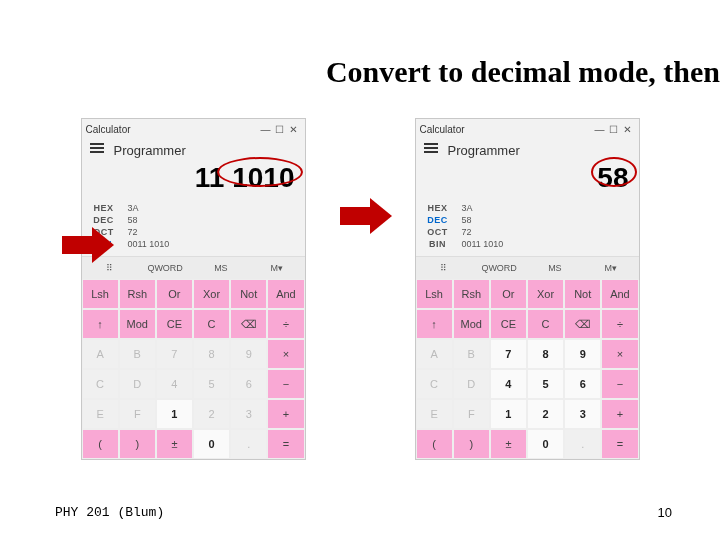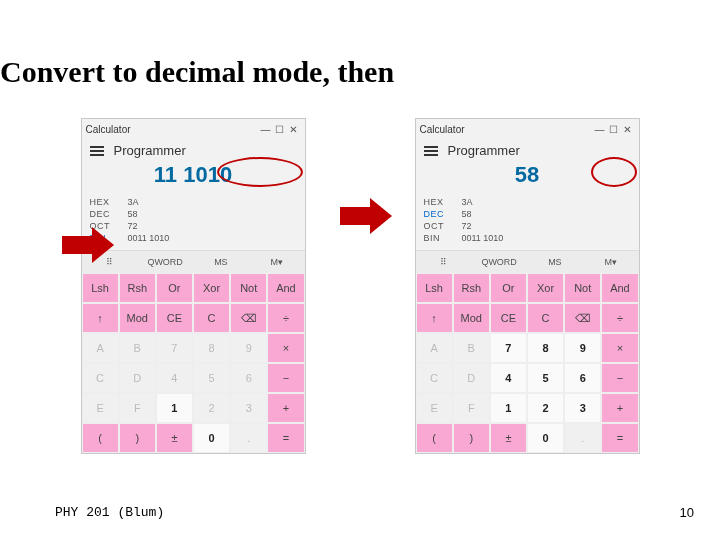--- a/index.html
+++ b/index.html
@@ -7,34 +7,34 @@
     width: 720px;
     height: 540px;
     background: #fff;
     font-family: "Segoe UI", Arial, sans-serif;
     position: relative;
     overflow: hidden;
   }
   .title {
     font-family: "Times New Roman", serif;
     font-size: 30px;
-    text-align: left;
+    text-align: right;
     padding-top: 55px;
     color: #000;
   }
   .footer-left {
     position: absolute;
     left: 55px;
     bottom: 20px;
     font-size: 13px;
     font-family: Liberation Mono, monospace;
   }
   .footer-right {
     position: absolute;
-    right: 26px;
+    right: 48px;
     bottom: 20px;
     font-size: 13px;
     font-family: Arial, sans-serif;
   }
   .stage {
     position: absolute;
     top: 118px;
     left: 0;
     right: 0;
     display: flex;
@@ -72,55 +72,55 @@
     align-items: center;
     padding: 0 4px;
     font-size: 10px;
     color: #333;
     background: #f2f2f2;
   }
   .calc .titlebar .spacer { flex: 1; }
   .calc .titlebar .winbtn { width: 14px; text-align: center; color: #555; font-size: 10px; }
   .calc .moderow {
     display: flex;
-    align-items: center;
+    align-items: flex-start;
     gap: 10px;
     padding: 4px 8px 0 8px;
   }
   .hamburger {
     width: 14px; height: 10px;
     display: flex; flex-direction: column; justify-content: space-between;
   }
   .hamburger span { display: block; height: 2px; background: #333; }
   .mode-name { font-size: 13px; color: #333; }
   .display {
-    text-align: center;
-    font-size: 22px;
+    text-align: right;
+    font-size: 28px;
     font-weight: 600;
-    color: #0369a1;
+    color: #000000;
     padding: 4px 10px 6px 10px;
     position: relative;
   }
   .display .circle {
     position: absolute;
     border: 2px solid #c00000;
     border-radius: 50%;
     right: 2px;
     top: -1px;
     width: 86px;
     height: 30px;
     pointer-events: none;
   }
   .bases {
     font-size: 9px;
     color: #555;
     padding: 2px 8px 6px 8px;
   }
   .bases .row { display: flex; gap: 10px; padding: 1px 0; align-items: center; }
-  .bases .lbl { width: 28px; font-weight: 400; letter-spacing: 0.5px; }
+  .bases .lbl { width: 28px; font-weight: 700; letter-spacing: 0.5px; text-align: center; }
   .bases .active .lbl { color: #0066cc; }
   .toolbar {
     display: flex;
     border-top: 1px solid #ddd;
     background: #ececec;
   }
   .toolbar .tbtn {
     flex: 1;
     text-align: center;
     font-size: 9px;

